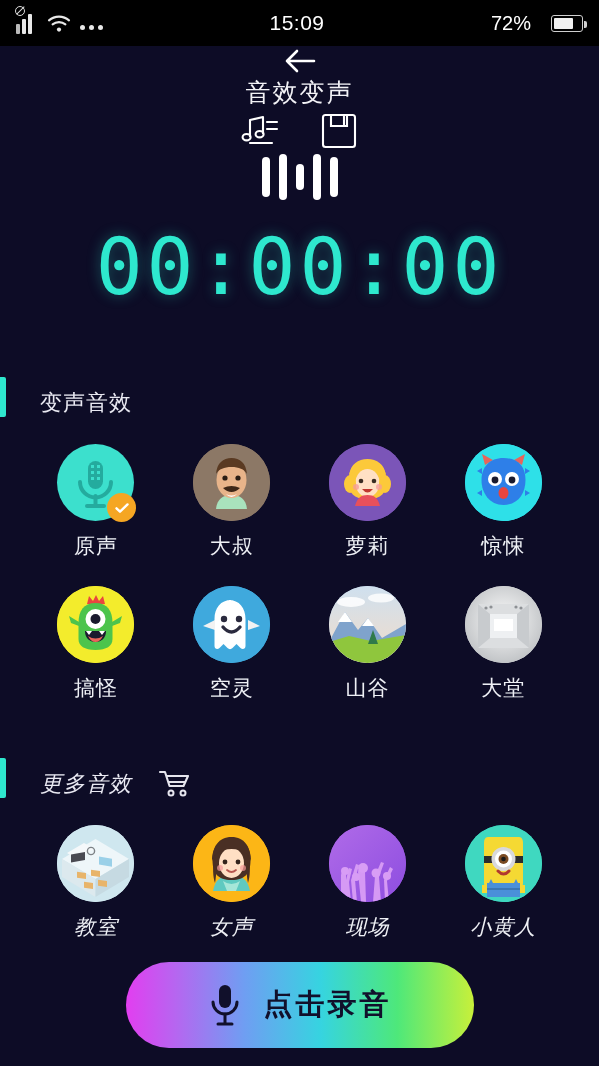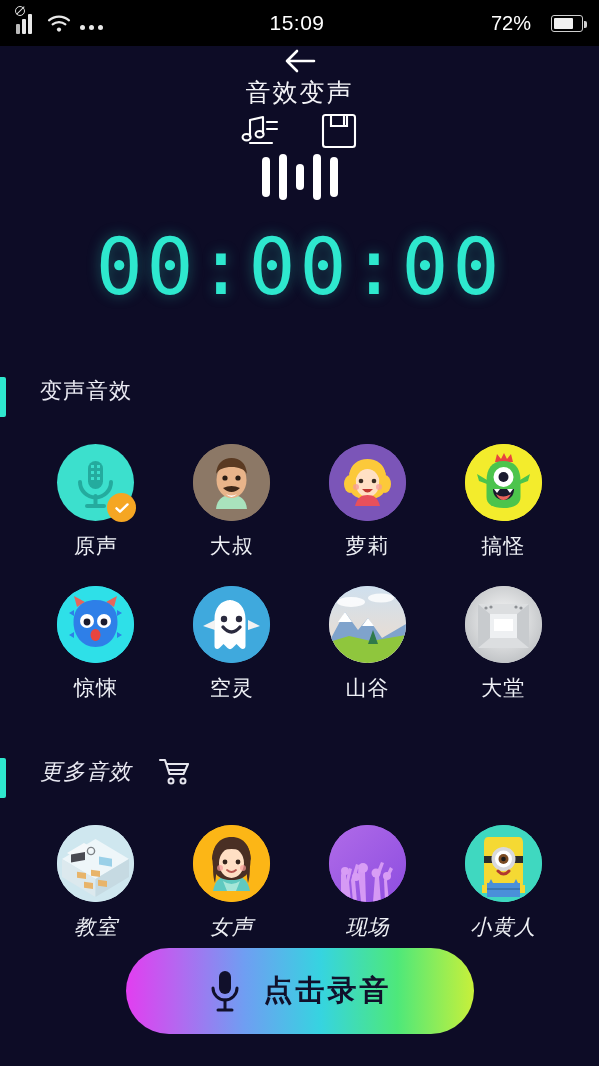--- a/index.html
+++ b/index.html
@@ -82,21 +82,21 @@
     color:#2ee8ce;
     font-family:"DejaVu Sans Mono","Liberation Mono",monospace;
     font-weight:300;
     line-height:1;
     text-shadow:0 0 14px rgba(46,232,206,.35);
   }
 
   
   .section { position:absolute; left:0; width:599px; }
   .sec-head {
-    display:flex; align-items:flex-start;
+    display:flex; align-items:flex-end;
     height:42px;
     padding-left:40px;
     position:relative;
   }
   .sec-head::before{
     content:""; position:absolute; left:0; top:1px;
     width:6px; height:40px; background:#2ee8ce; border-radius:0 2px 2px 0;
   }
   .sec-title { color:#e9e9f2; font-size:22px; letter-spacing:1px; }
   .cart { margin-left:26px; display:flex; align-items:center; cursor:pointer; }
@@ -124,21 +124,21 @@
   .check {
     position:absolute; right:-2px; bottom:-1px;
     width:29px; height:29px; border-radius:50%;
     background:#f5a623;
     display:flex; align-items:center; justify-content:center;
     z-index:4;
   }
 
   
   .recbar {
-    position:absolute; left:0; bottom:32px; width:599px;
+    position:absolute; left:0; bottom:18px; width:599px;
     display:flex; justify-content:center;
   }
   .recbtn {
     width:348px; height:86px; border-radius:43px;
     background:linear-gradient(90deg,#e23ef0 0%,#b765f0 14%,#6f9ef2 34%,#36d4e0 56%,#4ee87a 78%,#c8f03a 100%);
     display:flex; align-items:center; justify-content:center; gap:22px;
     cursor:pointer; border:none;
   }
   .recbtn .txt { color:#11102b; font-size:29px; letter-spacing:3px; font-weight:600; }
 </style>
@@ -269,50 +269,50 @@
       <circle cx="45" cy="37" r="2.3" fill="#3a2d22"></circle>
       <circle cx="27" cy="43" r="3" fill="#f59a9a" opacity=".75"></circle>
       <circle cx="50" cy="43" r="3" fill="#f59a9a" opacity=".75"></circle>
       <path d="M33 45q5.5 7 11 0z" fill="#c0372f"></path>
       <path d="M26 62c2-8 6-11 12.5-11S49 54 51 62z" fill="#e8505b"></path>
     </svg>
           </div>
           <div class="label">萝莉</div>
         </div>
         <div class="cell">
+          <div class="avatar" style="background: rgb(46, 224, 232);">
+    <svg viewBox="0 0 77 77" width="77" height="77">
+      <rect width="77" height="77" fill="#2ee0e8"></rect>
+      <path d="M20 21 17 10l11 6zM57 21 60 10 49 16z" fill="#e8655b"></path>
+      <path d="M38.5 14c-14 0-22 9-22 22s8 25 22 25 22-11 22-25-8-22-22-22z" fill="#2e7fe8"></path>
+      <path d="M17 30l-5-3 5-3zM60 30l5-3-5-3zM17 46l-5 3 5 3zM60 46l5 3-5 3z" fill="#2e7fe8"></path>
+      <circle cx="30" cy="35" r="7" fill="#fff"></circle>
+      <circle cx="47" cy="35" r="7" fill="#fff"></circle>
+      <circle cx="30" cy="36" r="3.4" fill="#1a1a2e"></circle>
+      <circle cx="47" cy="36" r="3.4" fill="#1a1a2e"></circle>
+      <ellipse cx="38.5" cy="49" rx="5" ry="6" fill="#e8453f"></ellipse>
+    </svg>
+          </div>
+          <div class="label">惊悚</div>
+        </div>
+        <div class="cell">
           <div class="avatar" style="background: rgb(243, 236, 44);">
     <svg viewBox="0 0 77 77" width="77" height="77">
       <rect width="77" height="77" fill="#f3ec2c"></rect>
       <path d="M30 18l2-8 4 5 3-6 3 6 4-5 2 8z" fill="#e8453f"></path>
       <path d="M38.5 17c-12 0-17 8-17 20v16c0 7 6 11 17 11s17-4 17-11V37c0-12-5-20-17-20z" fill="#4cc44c"></path>
       <path d="M22 36 12 30l2 7 8 3zM55 36l10-6-2 7-8 3z" fill="#4cc44c"></path>
       <circle cx="38.5" cy="33" r="10" fill="#fff"></circle>
       <circle cx="38.5" cy="33" r="5" fill="#1a1a2e"></circle>
       <path d="M28 45h21c0 7-4.5 11-10.5 11S28 52 28 45z" fill="#1a1a2e"></path>
       <path d="M31 50q7.5 5 15 0-3 6-7.5 6T31 50z" fill="#e8655b"></path>
       <path d="M29 45l3 4 3-4zM42 45l3 4 3-4z" fill="#fff"></path>
     </svg>
           </div>
           <div class="label">搞怪</div>
-        </div>
-        <div class="cell">
-          <div class="avatar" style="background: rgb(46, 224, 232);">
-    <svg viewBox="0 0 77 77" width="77" height="77">
-      <rect width="77" height="77" fill="#2ee0e8"></rect>
-      <path d="M20 21 17 10l11 6zM57 21 60 10 49 16z" fill="#e8655b"></path>
-      <path d="M38.5 14c-14 0-22 9-22 22s8 25 22 25 22-11 22-25-8-22-22-22z" fill="#2e7fe8"></path>
-      <path d="M17 30l-5-3 5-3zM60 30l5-3-5-3zM17 46l-5 3 5 3zM60 46l5 3-5 3z" fill="#2e7fe8"></path>
-      <circle cx="30" cy="35" r="7" fill="#fff"></circle>
-      <circle cx="47" cy="35" r="7" fill="#fff"></circle>
-      <circle cx="30" cy="36" r="3.4" fill="#1a1a2e"></circle>
-      <circle cx="47" cy="36" r="3.4" fill="#1a1a2e"></circle>
-      <ellipse cx="38.5" cy="49" rx="5" ry="6" fill="#e8453f"></ellipse>
-    </svg>
-          </div>
-          <div class="label">惊悚</div>
         </div>
         <div class="cell">
           <div class="avatar" style="background: rgb(63, 169, 221);">
     <svg viewBox="0 0 77 77" width="77" height="77">
       <rect width="77" height="77" fill="#3fa9dd"></rect>
       <path d="M38.5 14c-11 0-17 8-17 19v27c0 3 3 4 5 2l4-4 4 4c1.5 1.5 3.5 1.5 5 0l4-4 4 4c2 2 5 1 5-2V33c0-11-6-19-17-19z" fill="#fff"></path>
       <path d="M22 34 10 40l12 4zM55 34l12 6-12 4z" fill="#f2f2f2"></path>
       <circle cx="31" cy="33" r="3.2" fill="#2a2a3e"></circle>
       <circle cx="46" cy="33" r="3.2" fill="#2a2a3e"></circle>
       <path d="M30 41q8.5 10 17 0" fill="none" stroke="#2a2a3e" stroke-width="3.4" stroke-linecap="round"></path>

